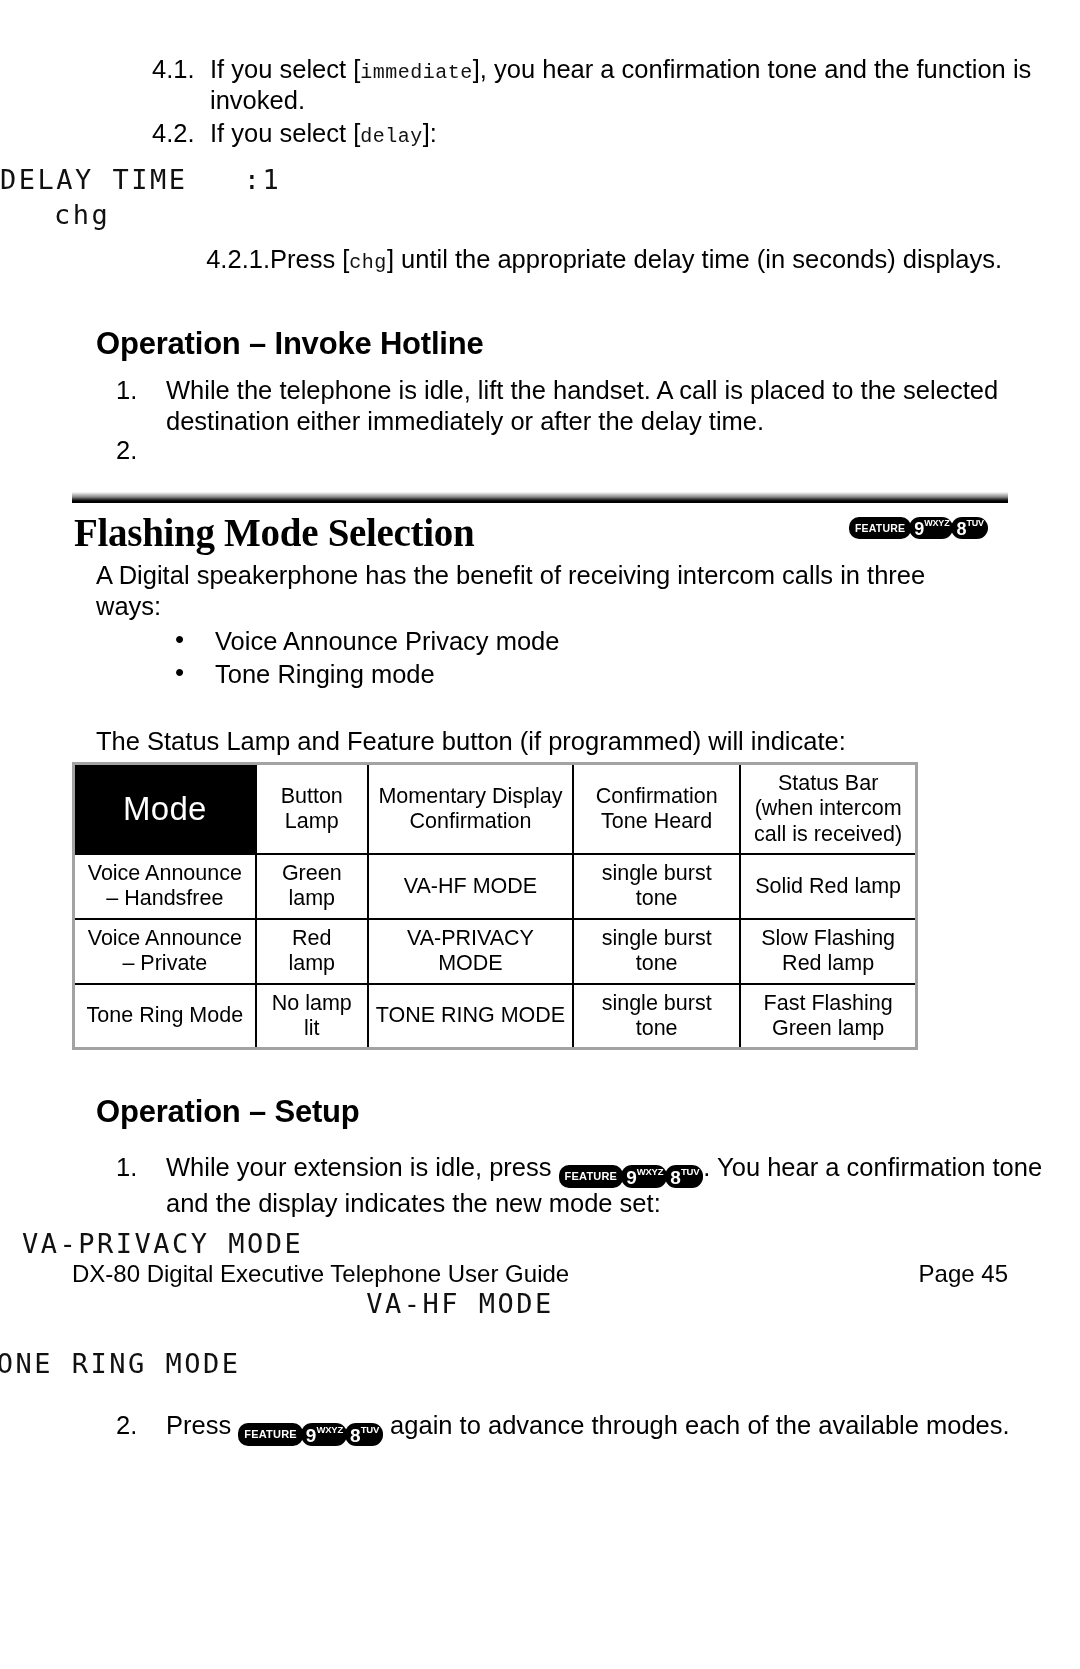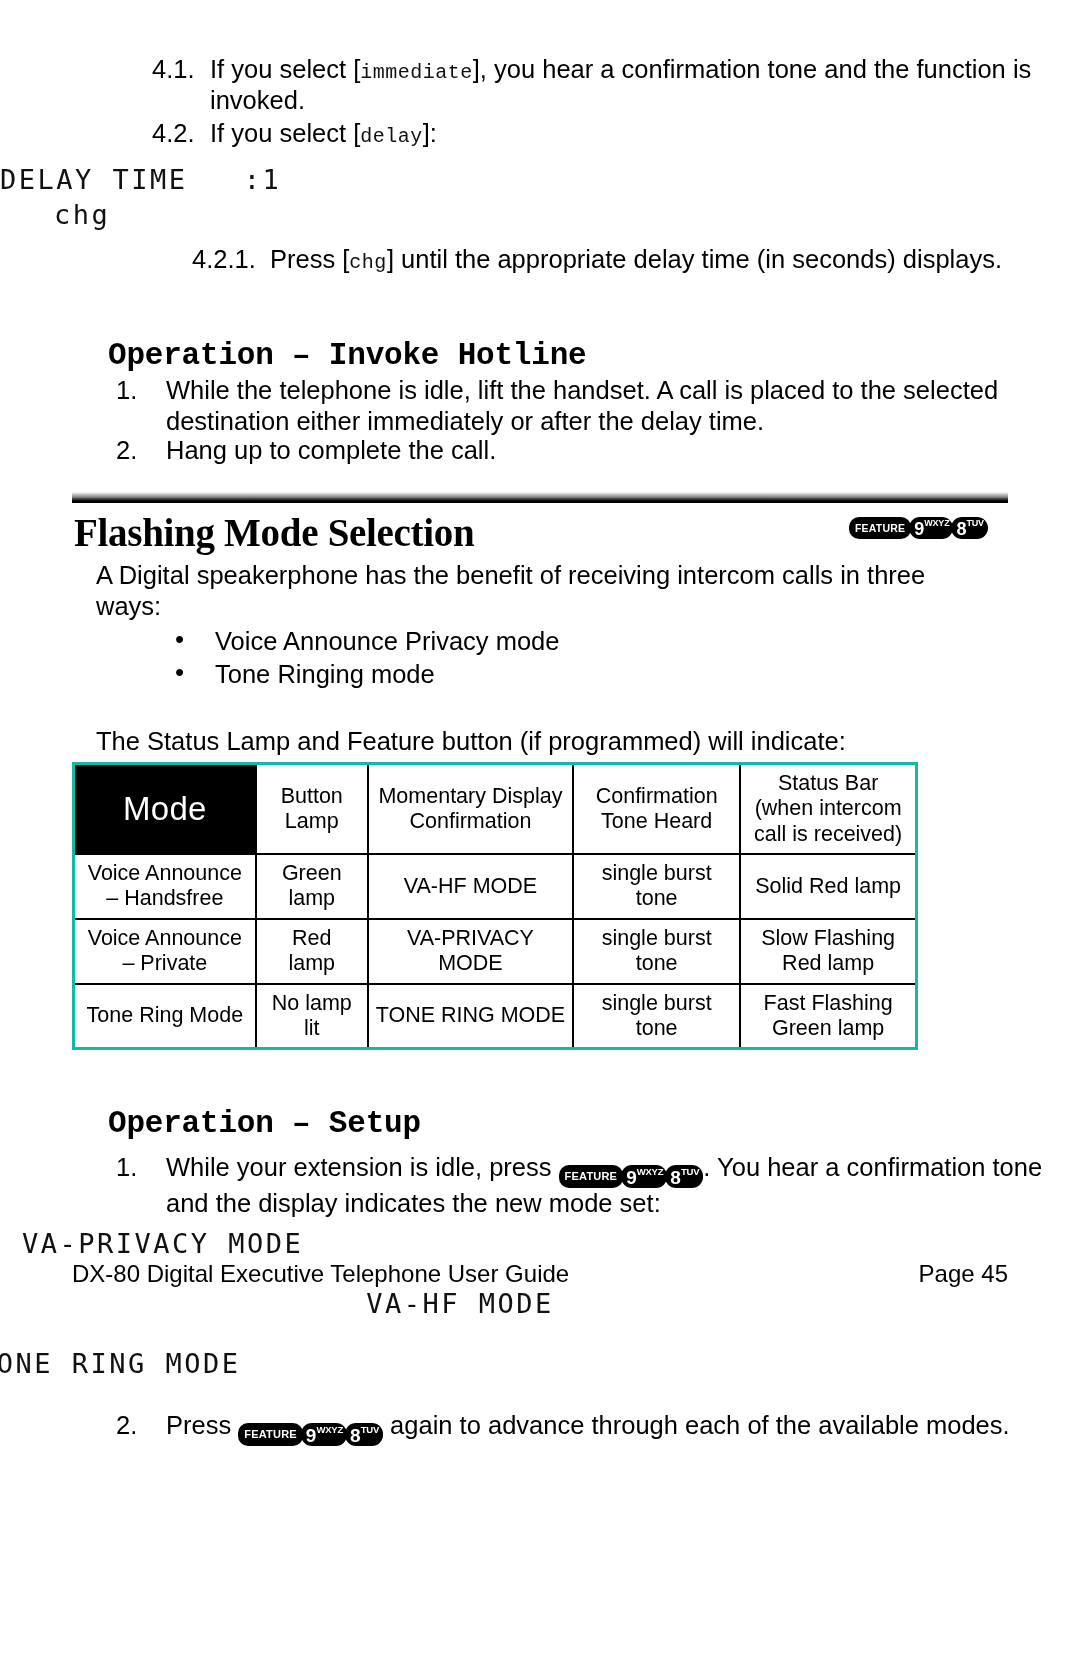--- a/index.html
+++ b/index.html
@@ -55,21 +55,21 @@
     flex: 0 0 auto;
     text-align: left;
     white-space: nowrap;
   }
   .num-body { flex: 1 1 auto; }
 
   .lvl4 { padding-left: 152px; }
   .lvl4 .num-label { width: 58px; }
 
   .lvl421 { padding-left: 192px; }
-  .lvl421 .num-label { width: 78px; }
+  .lvl421 .num-label { width: 78px; text-align: right; }
 
   .lvl1 { padding-left: 116px; }
   .lvl1 .num-label { width: 50px; }
 
   .bullets {
     margin: 0;
     padding: 0 0 0 175px;
     list-style: none;
   }
   .bullets li {
@@ -81,24 +81,24 @@
     content: "\2022";
     position: absolute;
     left: 0;
     top: -2px;
     font-size: 26px;
     line-height: 1.22;
   }
 
   
   h2.section-head {
-    font-family: Liberation Mono, monospace;
+    font-family: Liberation Sans, sans-serif;
     font-weight: bold;
     font-size: 31px;
-    margin: 12px;
+    margin: 0;
     padding: 0;
     letter-spacing: -0.2px;
   }
   h1.chapter-head {
     font-family: "Liberation Serif", serif;
     font-weight: bold;
     font-size: 39px;
     margin: 0;
     padding: 0;
     letter-spacing: -0.3px;
@@ -166,21 +166,21 @@
   .keys-head .key-feature { height: 22px; font-size: 10.5px; padding: 0 6px; }
   .keys-head .key-digit { height: 22px; min-width: 32px; }
   .keys-head .key-digit .big { font-size: 18px; }
   .keys-head .key-digit .sup { font-size: 9px; }
 
   
   table.mode-table {
     border-collapse: collapse;
     table-layout: fixed;
     width: 846px;
-    border: 3px solid #14b8a6;
+    border: 3px solid #a3a3a3;
   }
   table.mode-table td, table.mode-table th {
     border: 2px solid #000;
     text-align: center;
     vertical-align: middle;
     font-family: "Liberation Sans", sans-serif;
     font-size: 21.5px;
     line-height: 1.18;
     padding: 6px 4px;
     font-weight: normal;
@@ -237,21 +237,20 @@
   </div>
 
   <h2 class="section-head" style="position:absolute; left:96px; top:326px;">Operation – Invoke Hotline</h2>
 
   <div class="body-text num-item lvl1" style="position:absolute; left:0; top:375px; width:960px;">
     <span class="num-label">1.</span>
     <span class="num-body">While the telephone is idle, lift the handset. A call is placed to the selected destination either immediately or after the delay time.</span>
   </div>
   <div class="body-text num-item lvl1" style="position:absolute; left:0; top:435px; width:960px;">
     <span class="num-label">2.</span>
-    <span class="num-body">Hang up to complete the call.</span>
   </div>
 
   <div class="rule" style="position:absolute; left:72px; top:492px; width:936px;"></div>
 
   <h1 class="chapter-head" style="position:absolute; left:74px; top:510px;">Flashing Mode Selection</h1>
 
   <div class="keys keys-head" style="position:absolute; left:849px; top:517px;">
     <span class="key key-feature">FEATURE</span>
     <span class="key key-digit">
         <span class="big">9</span>

